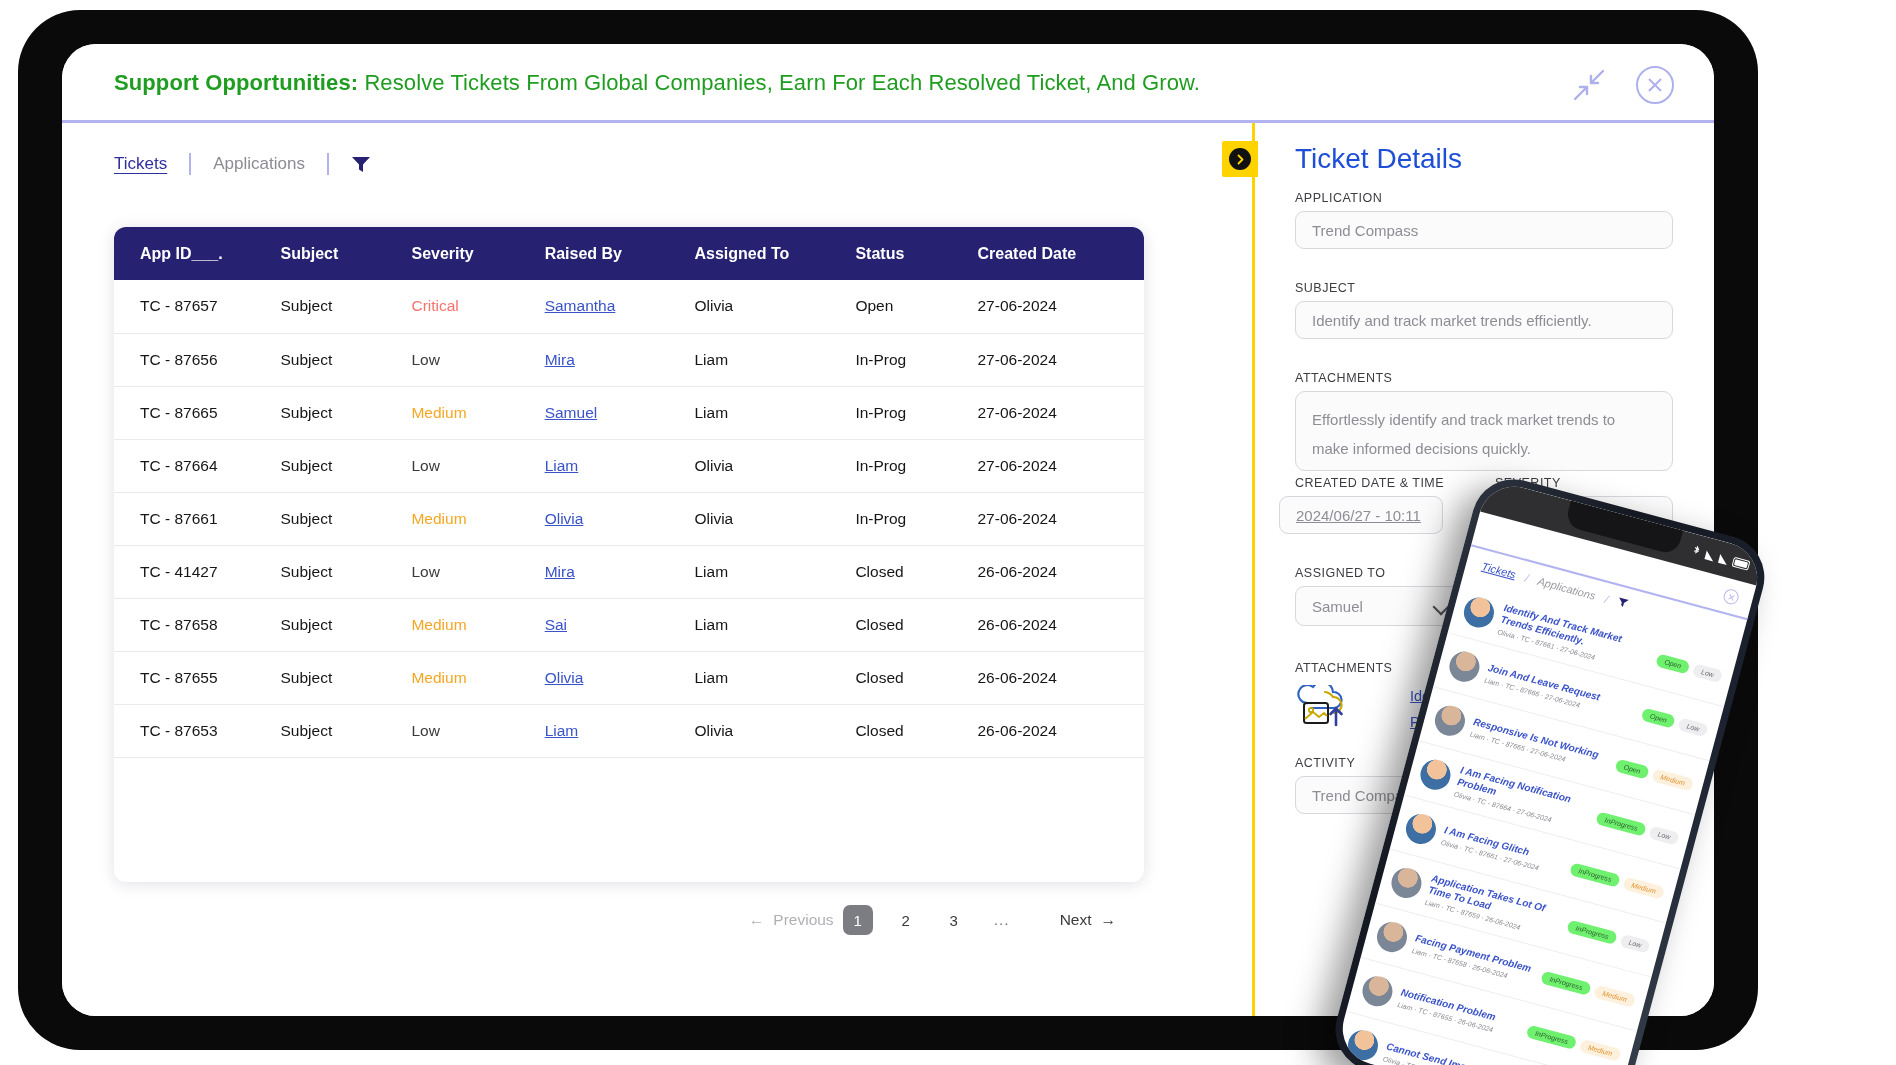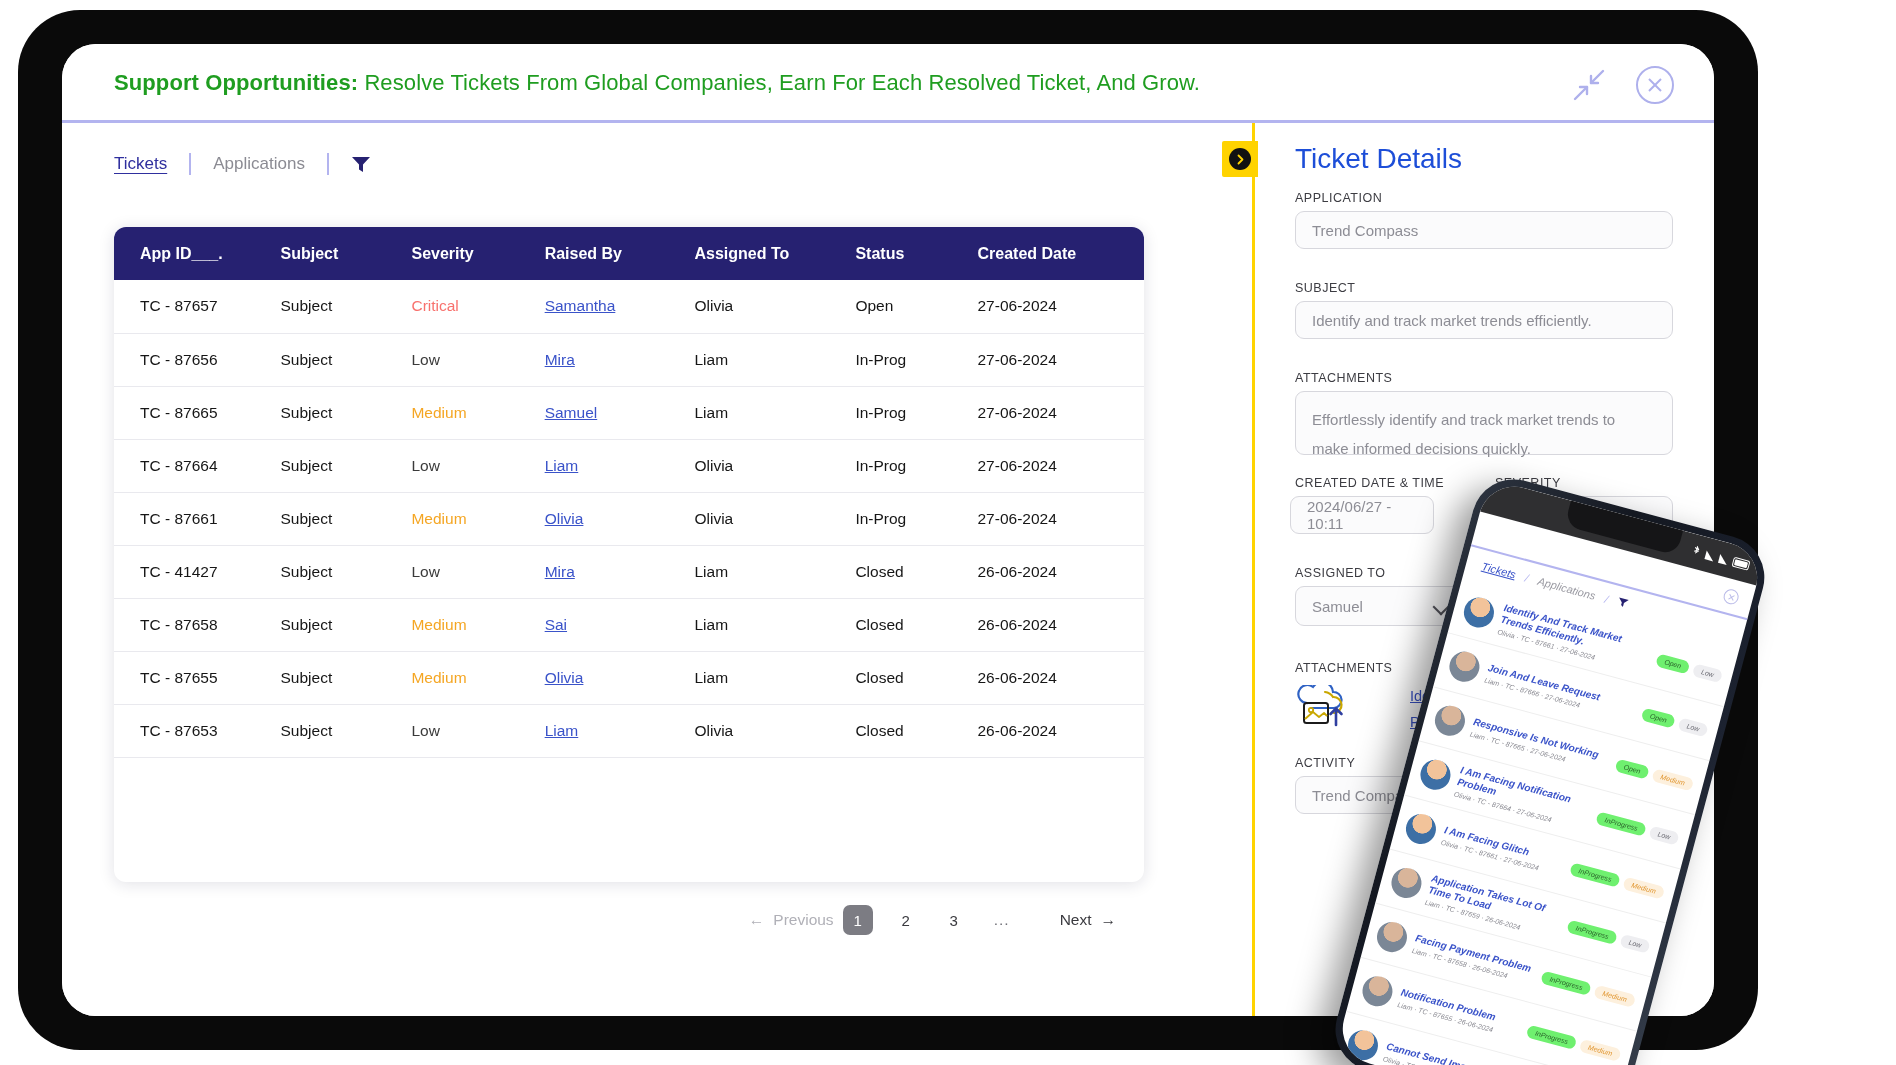--- a/index.html
+++ b/index.html
@@ -149,23 +149,23 @@
     color:#8d8d95; font-size:15px; display:flex; align-items:center;
     padding: 0 16px;
   }
   .fld-box.textarea { display:block; padding: 13px 16px; line-height: 29px; }
 
   #f-app-label  { position:absolute; left:40px; top: 68px; }
   #f-app-box    { position:absolute; left:40px; top: 88px; width: 378px; height: 38px; }
   #f-sub-label  { position:absolute; left:40px; top: 158px; }
   #f-sub-box    { position:absolute; left:40px; top: 178px; width: 378px; height: 38px; }
   #f-desc-label { position:absolute; left:40px; top: 248px; }
-  #f-desc-box   { position:absolute; left:40px; top: 268px; width: 378px; height: 64px; }
+  #f-desc-box   { position:absolute; left:40px; top: 268px; width: 378px; height: 80px; border-radius: 10px; }
   #f-cdt-label  { position:absolute; left:40px; top: 353px; }
-  #f-cdt-box    { position:absolute; left:35px; top: 373px; width: 144px; height: 38px; }
+  #f-cdt-box    { position:absolute; left:24px; top: 373px; width: 164px; height: 38px; text-decoration: underline; }
   #f-sev-label  { position:absolute; left:240px; top: 353px; }
   #f-sev-box    { position:absolute; left:240px; top: 373px; width: 178px; height: 38px; }
   #f-asn-label  { position:absolute; left:40px; top: 443px; }
   #f-asn-box    { position:absolute; left:40px; top: 463px; width: 172px; height: 40px; justify-content:space-between; }
   #f-sta-label  { position:absolute; left:240px; top: 443px; }
   #f-sta-box    { position:absolute; left:240px; top: 463px; width: 178px; height: 40px; }
   #f-att-label  { position:absolute; left:40px; top: 538px; }
   #att-icon     { position:absolute; left:40px; top: 562px; width: 54px; height: 44px; }
   #att-links    { position:absolute; left:155px; top: 560px; }
   .att-link { display:block; color:#3a53c9; text-decoration:underline; font-size:14.5px; line-height:26px; cursor:pointer; white-space:nowrap;}

